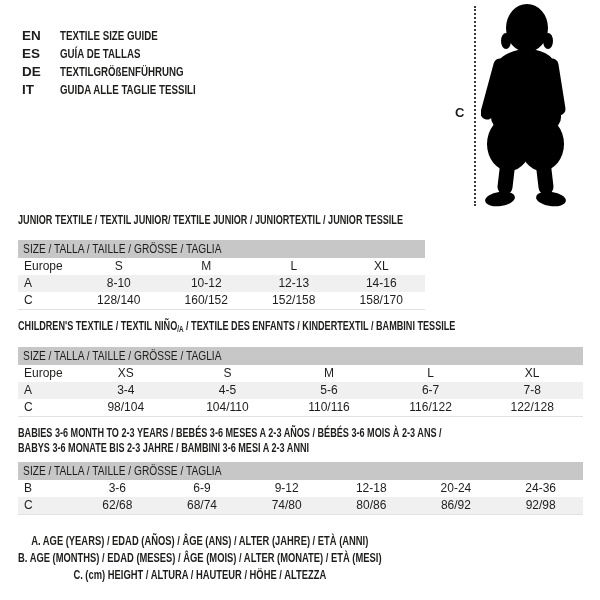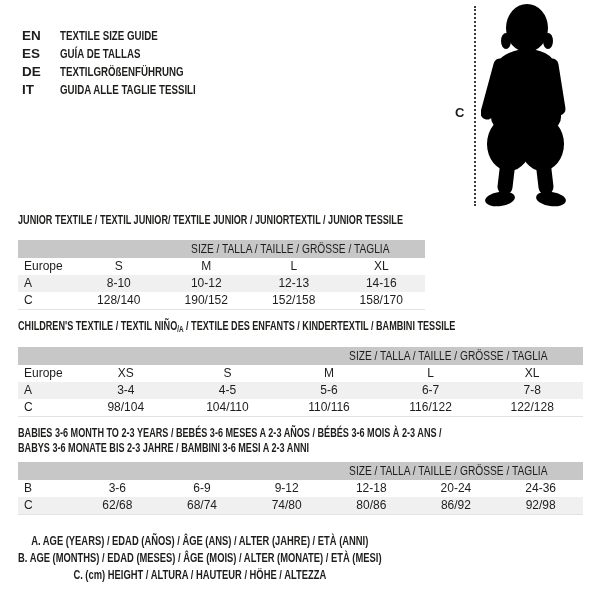--- a/index.html
+++ b/index.html
@@ -26,21 +26,21 @@
   .sec-title{position:absolute;left:18px;font-weight:bold;font-size:13px;white-space:nowrap;
              transform:scaleX(0.70);transform-origin:left center;line-height:15px;}
   .sub{font-size:9px;vertical-align:-2px;}
 
   
   table{border-collapse:collapse;table-layout:fixed;position:absolute;left:18px;
         font-size:12px;color:#1d1d1b;}
   .t-narrow{width:407px;}
   .t-wide{width:565px;}
   td,th{padding:0;font-weight:normal;vertical-align:middle;height:17px;line-height:17px;}
-  .size-header th{background:#c7c7c7;text-align:right;height:18px;line-height:18px;}
+  .size-header th{background:#c7c7c7;text-align:left;height:18px;line-height:18px;}
   .size-header .hdr-txt{display:inline-block;padding-left:6px;transform:scaleX(0.85);
                         transform-origin:left center;white-space:nowrap;}
   .label-cell{text-align:left;padding-left:6px;margin-left:44px;}
   .data-cell{text-align:center;}
   .shaded td{background:#f0f0f0;}
   table{border-bottom:1px solid #e2e2e2;}
 
   
   .legend{position:absolute;left:18px;top:533px;text-align:center;}
   .legend-line{font-weight:bold;font-size:12.5px;height:17px;line-height:17px;white-space:nowrap;
@@ -112,21 +112,21 @@
     <tr class="shaded">
       <td class="label-cell">A</td>
       <td class="data-cell">8-10</td>
       <td class="data-cell">10-12</td>
       <td class="data-cell">12-13</td>
       <td class="data-cell">14-16</td>
     </tr>
     <tr>
       <td class="label-cell">C</td>
       <td class="data-cell">128/140</td>
-      <td class="data-cell">190/152</td>
+      <td class="data-cell">160/152</td>
       <td class="data-cell">152/158</td>
       <td class="data-cell">158/170</td>
     </tr>
   </tbody>
     </table>
 
   <div class="sec-title" style="top:318px;">
     <span>CHILDREN'S TEXTILE / TEXTIL NIÑO</span><span class="sub">/A</span><span> / TEXTILE DES ENFANTS / KINDERTEXTIL / BAMBINI TESSILE</span>
   </div>
   <table class="t-wide" style="top:347px;">

